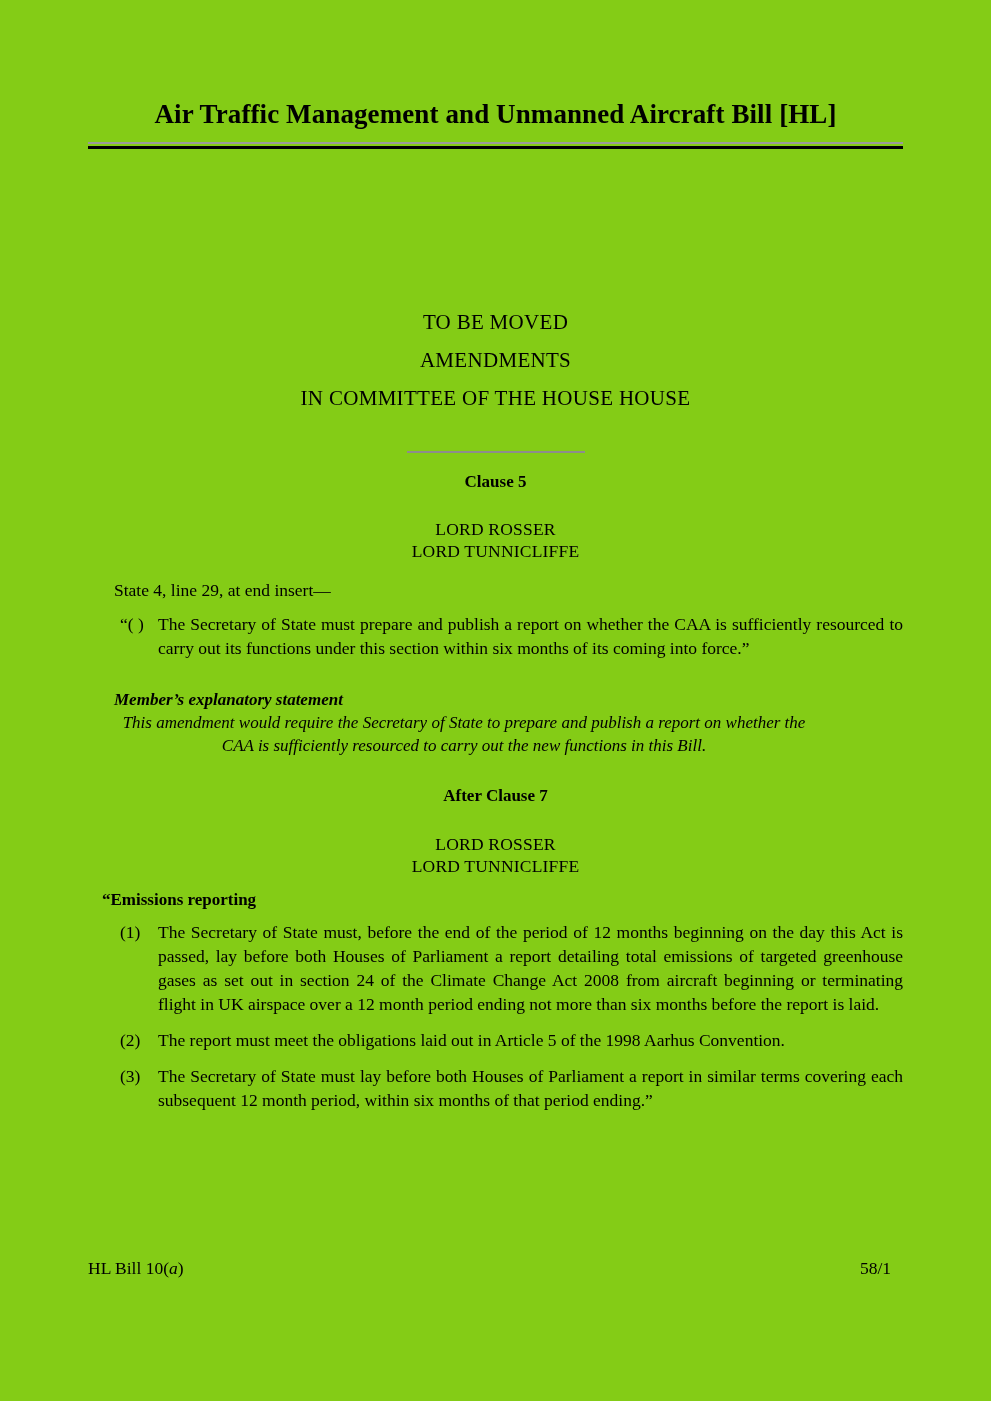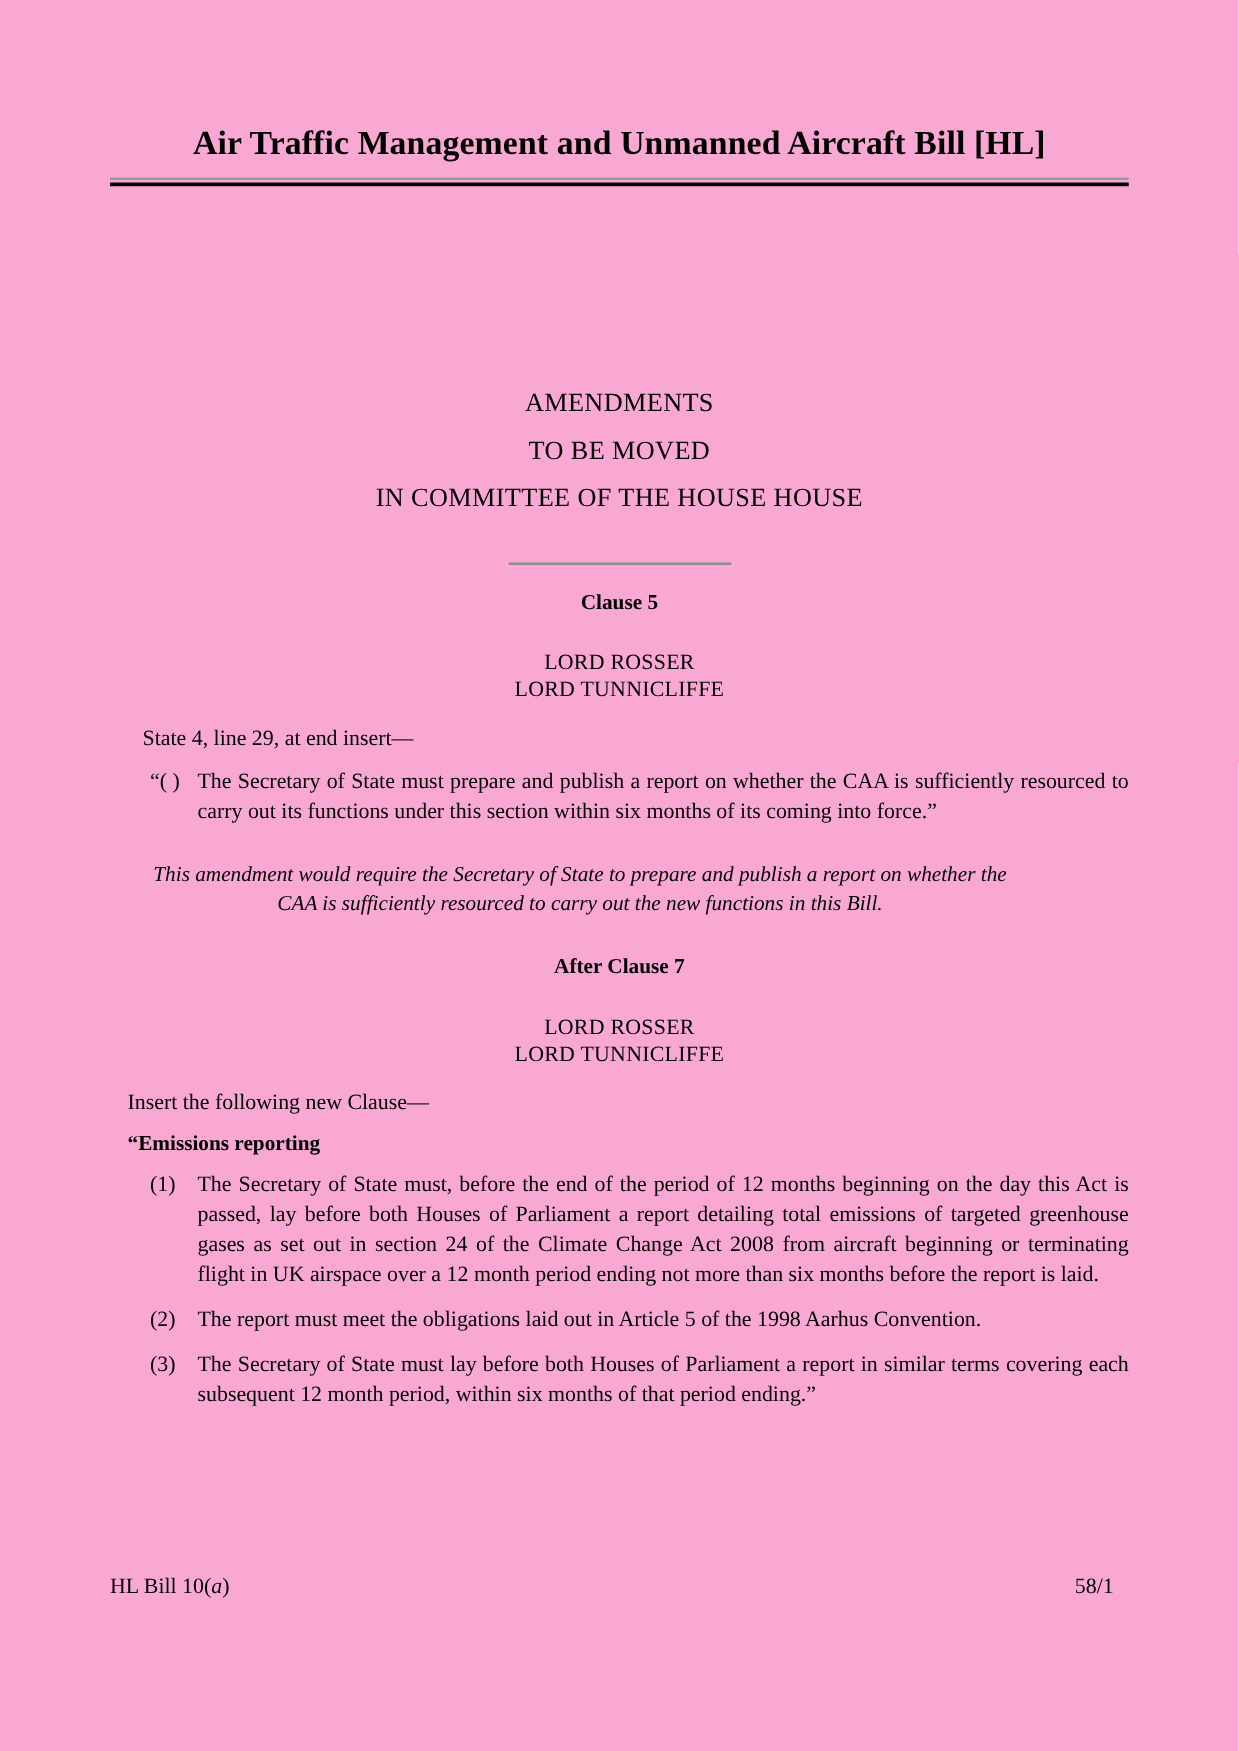--- a/index.html
+++ b/index.html
@@ -13,21 +13,21 @@
     font-family: "Liberation Serif", "DejaVu Serif", serif;
     color: #000000;
     -webkit-font-smoothing: antialiased;
   }
 
   .page {
     position: relative;
     width: 991px;
     height: 1401px;
     margin: 0 auto;
-    background: #f9a8d4;
+    background: #84cc16;
     overflow: hidden;
     box-sizing: border-box;
   }
 
   
   .title-block {
     position: absolute;
     top: 100px;
     left: 88px;
     width: 815px;
@@ -235,22 +235,22 @@
 
 <div class="page">
 
   <div class="title-block">
     <h1 class="doc-title">Air Traffic Management and Unmanned Aircraft Bill [HL]</h1>
     <div class="title-rule-thin"></div>
     <div class="title-rule-thick"></div>
   </div>
 
   <div class="headings">
+    <div class="heading-line">TO BE MOVED</div>
     <div class="heading-line">AMENDMENTS</div>
-    <div class="heading-line">TO BE MOVED</div>
     <div class="heading-line">IN COMMITTEE OF THE HOUSE HOUSE</div>
     <div class="short-rule-wrap">
       <span class="short-rule"></span>
     </div>
   </div>
 
   <div class="body-area">
 
     <div>
       <div class="clause-heading">Clause 5</div>
@@ -261,35 +261,35 @@
       </div>
 
       <p class="lead-line">State 4, line 29, at end insert—</p>
 
       <div class="quoted-block">
         <span class="quoted-marker">“( )</span>
         <span class="quoted-text">The Secretary of State must prepare and publish a report on whether the CAA is sufficiently resourced to carry out its functions under this section within six months of its coming into force.”</span>
       </div>
 
       <div class="explanatory">
+        <div class="explanatory-title">Member’s explanatory statement</div>
         <p class="explanatory-text">This amendment would require the Secretary of State to prepare and publish a report on whether the CAA is sufficiently resourced to carry out the new functions in this Bill.</p>
       </div>
     </div>
 
     <div class="section-gap"></div>
 
     <div>
       <div class="clause-heading">After Clause 7</div>
 
       <div class="sponsors">
         <div class="sponsor">LORD ROSSER</div>
         <div class="sponsor">LORD TUNNICLIFFE</div>
       </div>
 
-      <p class="insert-line">Insert the following new Clause—</p>
 
       <p class="new-clause-title">“Emissions reporting</p>
 
       <div class="numlist">
         <div class="numitem">
           <span class="numitem-marker">(1)</span>
           <span class="numitem-text">The Secretary of State must, before the end of the period of 12 months beginning on the day this Act is passed, lay before both Houses of Parliament a report detailing total emissions of targeted greenhouse gases as set out in section 24 of the Climate Change Act 2008 from aircraft beginning or terminating flight in UK airspace over a 12 month period ending not more than six months before the report is laid.</span>
         </div>
         <div class="numitem">
           <span class="numitem-marker">(2)</span>

